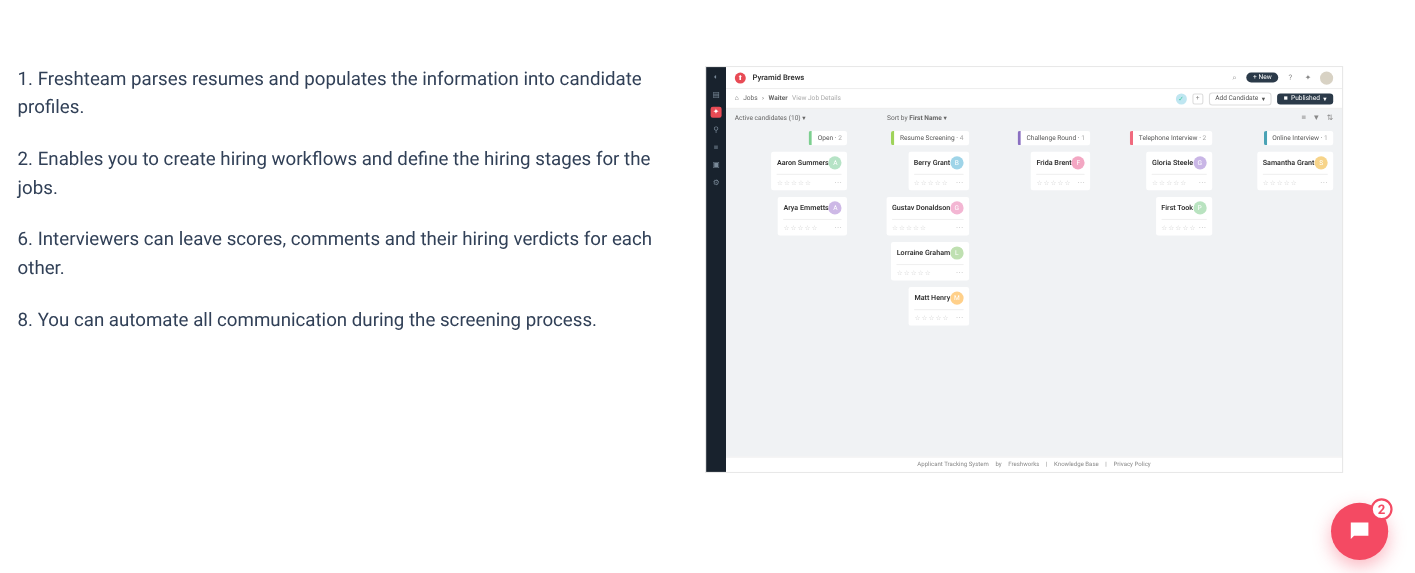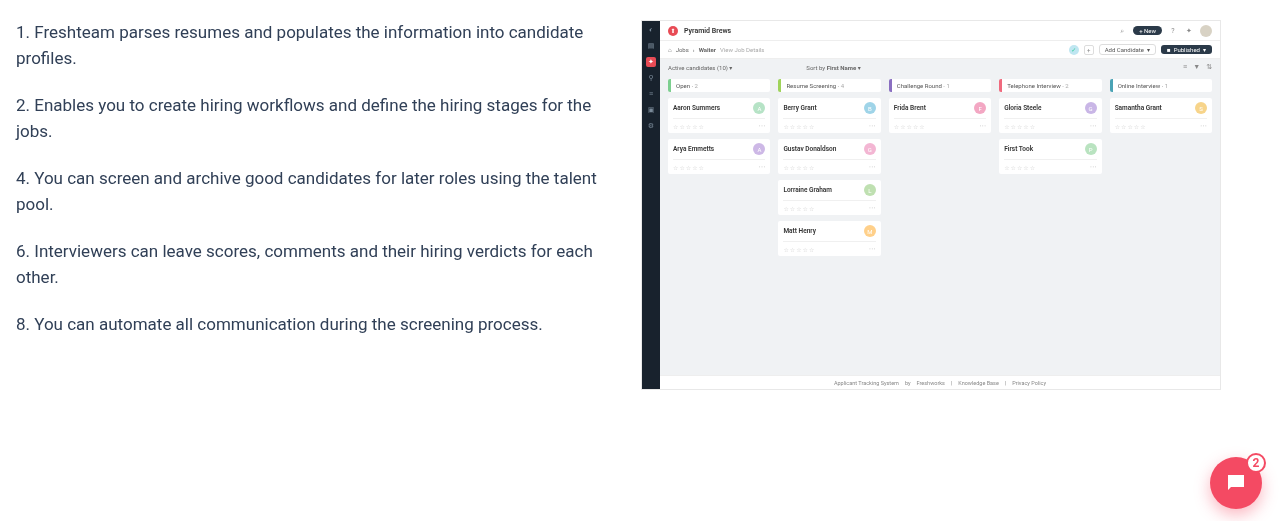--- a/index.html
+++ b/index.html
@@ -8,20 +8,21 @@
     width: 1286px;
     height: 521px;
     position: relative;
     background: #fff;
     color: #2c3e50;
   }
   .main {
     display: flex;
     padding: 20px 16px;
     gap: 30px;
+    margin-top: 40px;
   }
   .left {
     flex: 0 0 595px;
     font-size: 17px;
     line-height: 1.5;
     color: #314057;
   }
   .left .item {
     margin-bottom: 22px;
   }
@@ -103,21 +104,21 @@
   .board{
     flex:1;
     padding:4px 8px 8px 8px;
     display:flex;
     gap:8px;
     overflow:hidden;
   }
   .col{
     flex:1;
     min-width:0;
-    display:flex;flex-direction:column;gap:6px;
+    display:flex;flex-direction:column;gap:6px;align-items:flex-end;
   }
   .col-head{
     background:#fff;
     border-left:3px solid var(--accent,#999);
     padding:3px 5px;
     font-size:6px;color:#555;
     border-radius:2px;
   }
   .col-head .cnt{color:#aaa;}
   .card{
@@ -159,21 +160,20 @@
   }
 </style>
 </head>
 <body>
 
 <div class="main">
 
   <div class="left">
     <div class="item">1. Freshteam parses resumes and populates the information into candidate profiles.</div>
     <div class="item">2. Enables you to create hiring workflows and define the hiring stages for the jobs.</div>
-    <div class="item">4. You can screen and archive good candidates for later roles using the talent pool.</div>
     <div class="item">6. Interviewers can leave scores, comments and their hiring verdicts for each other.</div>
     <div class="item">8. You can automate all communication during the screening process.</div>
   </div>
 
   <div class="right">
     <div class="app">
 
       <div class="sidebar">
         <div class="nav-ic">◐</div>
         <div class="nav-ic">▤</div>

